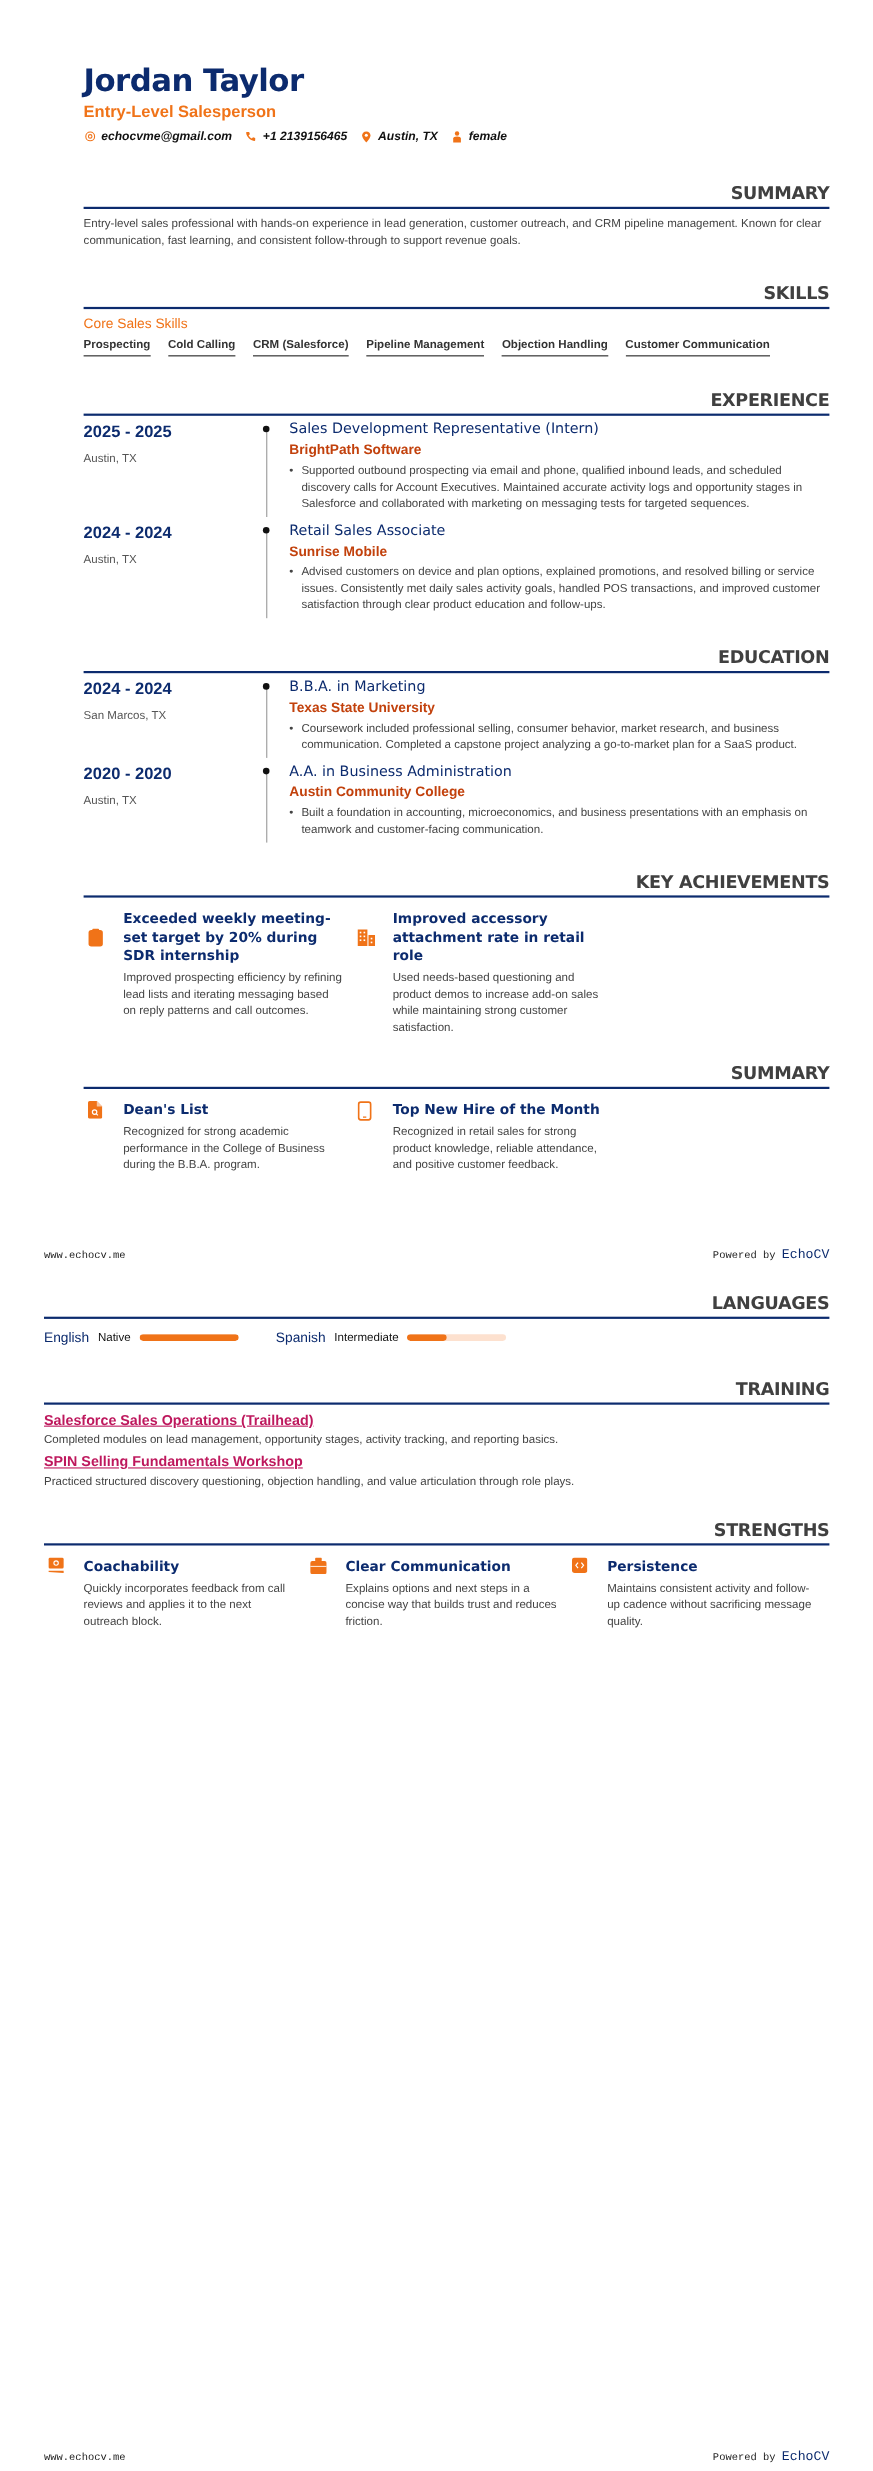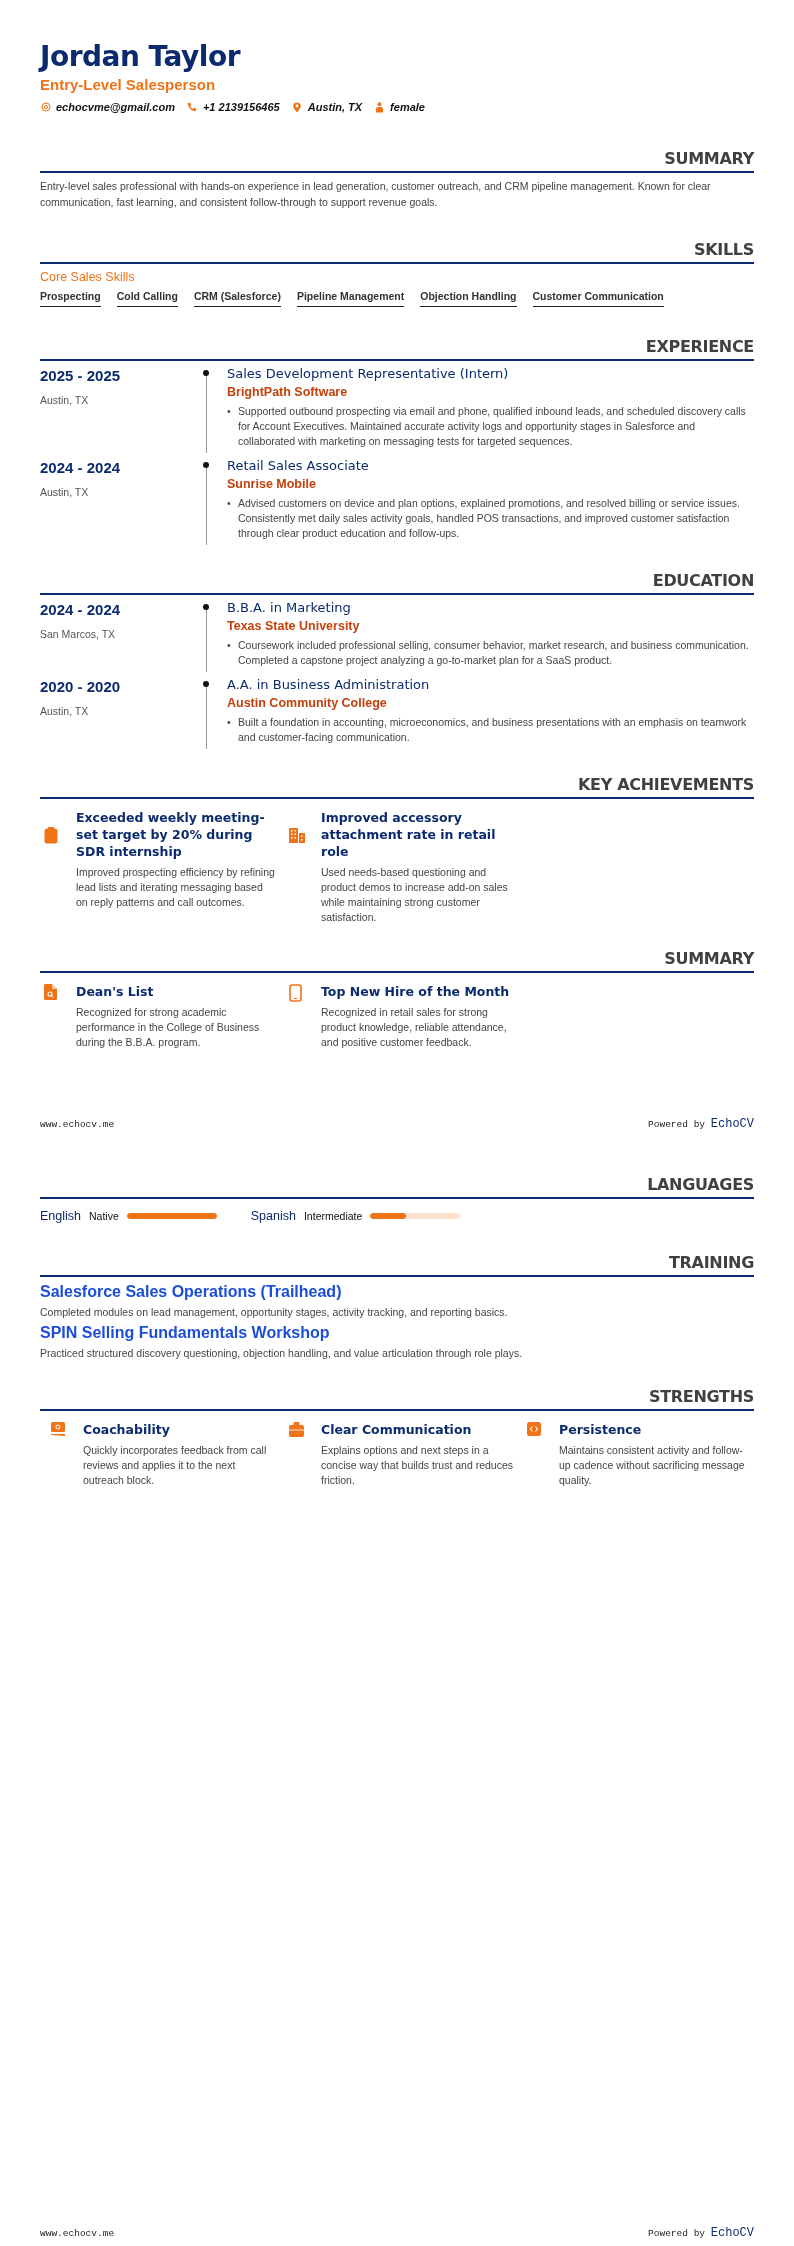--- a/index.html
+++ b/index.html
@@ -1,19 +1,19 @@
 <!DOCTYPE html>
 <html><head>
   <meta charset="utf-8">
   <style>
     * { box-sizing: border-box; margin: 0; padding: 0; }
     html, body { width: 794px; background: #ffffff; }
     body { font-family: "Liberation Sans", sans-serif; color: #333; position: relative; height: 2246px; }
     .page { position: absolute; left: 0; width: 794px; }
-    .p1 { top: 0; height: 1145px; }
+    .p1 { top: 17px; height: 1145px; padding-left: 36px; }
     .p2 { top: 1145px; height: 1101px; }
     .wrap { padding: 0 40px 0 40px; }
 
     .name { font-family: "DejaVu Sans", sans-serif; font-weight: bold; font-size: 28px; color: #0c2b6e; letter-spacing: -0.5px; padding-top: 40px; line-height: 34px; }
     .role { font-weight: bold; color: #f07318; font-size: 15px; margin-top: 2px; }
     .contacts { display: flex; gap: 12px; align-items: center; margin-top: 8px; font-size: 11px; font-weight: bold; color: #111; }
     .contact { display: flex; align-items: center; gap: 5px; font-style: italic; }
     .ic { display: inline-flex; width: 11px; height: 11px; color: #f07318; align-items: center; justify-content: center; }
 
     .section { margin-top: 32px; }
@@ -48,25 +48,25 @@
     .footer .brand { font-size: 12px; color: #0c2b6e; }
 
     .lang-row { display: flex; gap: 34px; margin-top: 10px; align-items: center; }
     .lang { display: flex; align-items: center; gap: 8px; }
     .lang-name { font-size: 12.5px; color: #0c2b6e; }
     .lang-level { font-size: 10.5px; color: #111; }
     .lang-bar { width: 90px; height: 6px; border-radius: 3px; background: #fde1cf; overflow: hidden; }
     .lang-fill { height: 100%; background: #f07318; border-radius: 3px; }
 
     .train-item { margin-top: 6px; }
-    .train-title { font-weight: bold; font-size: 16px; color: #1d4ed8; }
+    .train-title { font-weight: bold; font-size: 13px; color: #be185d; text-decoration: underline; }
     .train-desc { font-size: 10.5px; color: #444; margin-top: 5px; }
 
     .str-cards { display: flex; margin-top: 10px; }
-    .str-card { display: flex; width: 245px; justify-content: flex-end; }
+    .str-card { display: flex; width: 245px; }
     .str-card .card-body { width: 195px; }
   </style>
 </head>
 <body>
 
 <div class="page p1">
   <div class="wrap">
     <div class="name">Jordan Taylor</div>
     <div class="role">Entry-Level Salesperson</div>
     <div class="contacts">

